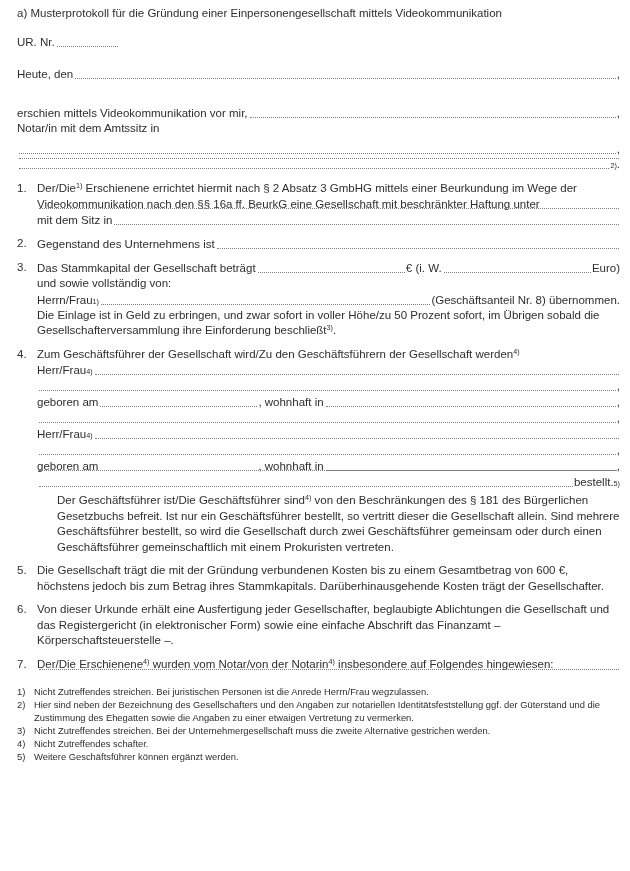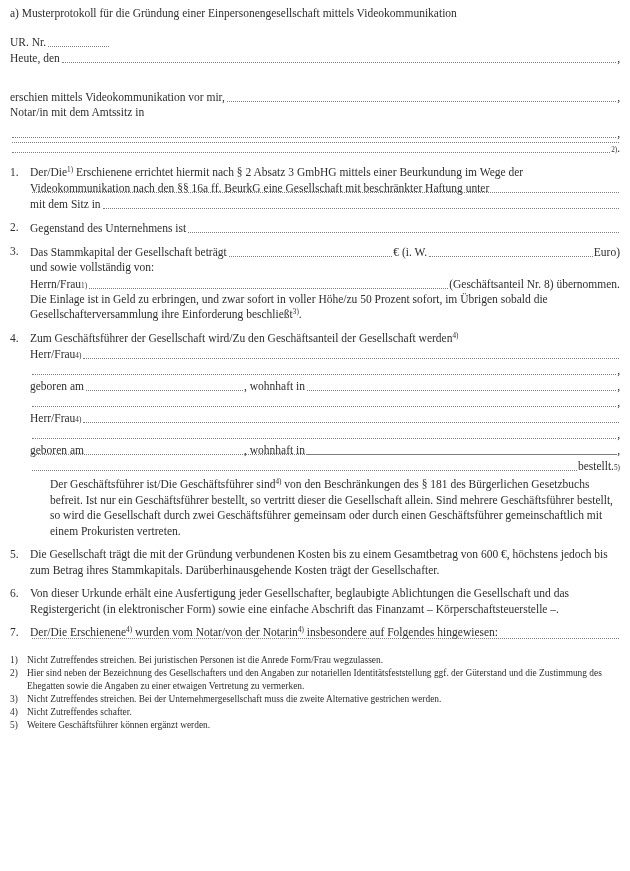--- a/index.html
+++ b/index.html
@@ -3,39 +3,39 @@
 <meta charset="utf-8">
 <style>
   html, body { margin: 0; padding: 0; }
   body {
     width: 630px; height: 871px; overflow: hidden;
     background: #ffffff; color: #2e2e2e;
     font-family: "Liberation Sans", sans-serif;
     font-size: 11.5px; line-height: 15.5px;
     -webkit-font-smoothing: antialiased;
   }
-  .page { padding: 6px 10px 0 10px; box-sizing: border-box; font-family: Liberation Serif, serif; }
+  .page { padding: 6px 10px 0 17px; box-sizing: border-box; }
 
   .title { margin-bottom: 12px; }
 
   
   .frow { display: flex; align-items: baseline; line-height: 16px; }
   .frow > span { white-space: pre; }
   .df { flex: 1 1 auto; position: relative; align-self: stretch; min-width: 14px; }
   .df::after {
     content: ""; position: absolute; left: 2px; right: 1px; bottom: 3px;
     border-bottom: 1.6px dotted #7d7d7d;
   }
   .df.w64 { flex: 0 0 64px; }
   .df.w160 { flex: 0 0 160px; }
 
   sup { font-size: 7.2px; line-height: 0; vertical-align: 4px; letter-spacing: 0; }
 
   .mt5 { margin-top: 5px; }
-  .ur-row { }
+  .ur-row { margin-bottom: 16px; }
   .heute-row { margin-bottom: 23px; }
   .tight { margin-top: -4px; line-height: 13px; }
   .tight .df::after { bottom: 2px; }
 
   .list { margin-top: 10px; }
   .item { display: flex; margin-top: 8px; }
   .item:first-child { margin-top: 0; }
   .num { flex: 0 0 20px; }
   .ibody { flex: 1 1 auto; min-width: 0; }
   .para { margin-top: 3px; margin-left: 20px; }
@@ -129,21 +129,21 @@
           <span class="df"></span>
           <span>(Geschäftsanteil Nr. 8) übernommen.</span>
         </div>
         <div><span>Die Einlage ist in Geld zu erbringen, und zwar sofort in voller Höhe/zu 50 Prozent sofort, im Übrigen sobald die Gesellschafterversammlung ihre Einforderung beschließt</span><sup>3)</sup><span>.</span></div>
       </div>
     </div>
 
     <div class="item">
       <div class="num">4.</div>
       <div class="ibody">
-        <div><span>Zum Geschäftsführer der Gesellschaft wird/Zu den Geschäftsanteil der Gesellschaft werden</span><sup>4)</sup></div>
+        <div><span>Zum Geschäftsführer der Gesellschaft wird/Zu den Geschäftsführern der Gesellschaft werden</span><sup>4)</sup></div>
 
         <div class="frow">
           <span>Herr/Frau</span>
             <sup>4)</sup>
           <span class="df"></span>
         </div>
         <div class="frow">
           <span class="df"></span>
           <span>,</span>
         </div>
@@ -205,21 +205,21 @@
           <span class="df"></span>
         </div>
       </div>
     </div>
 
   </div>
 
   <div class="fns">
     <div class="fn">
       <div class="fn-num">1)</div>
-      <div class="fn-text">Nicht Zutreffendes streichen. Bei juristischen Personen ist die Anrede Form/Frau wegzulassen.</div>
+      <div class="fn-text">Nicht Zutreffendes streichen. Bei juristischen Personen ist die Anrede Herrn/Frau wegzulassen.</div>
     </div>
     <div class="fn">
       <div class="fn-num">2)</div>
       <div class="fn-text">Hier sind neben der Bezeichnung des Gesellschafters und den Angaben zur notariellen Identitätsfeststellung ggf. der Güterstand und die Zustimmung des Ehegatten sowie die Angaben zu einer etwaigen Vertretung zu vermerken.</div>
     </div>
     <div class="fn">
       <div class="fn-num">3)</div>
       <div class="fn-text">Nicht Zutreffendes streichen. Bei der Unternehmergesellschaft muss die zweite Alternative gestrichen werden.</div>
     </div>
     <div class="fn">

